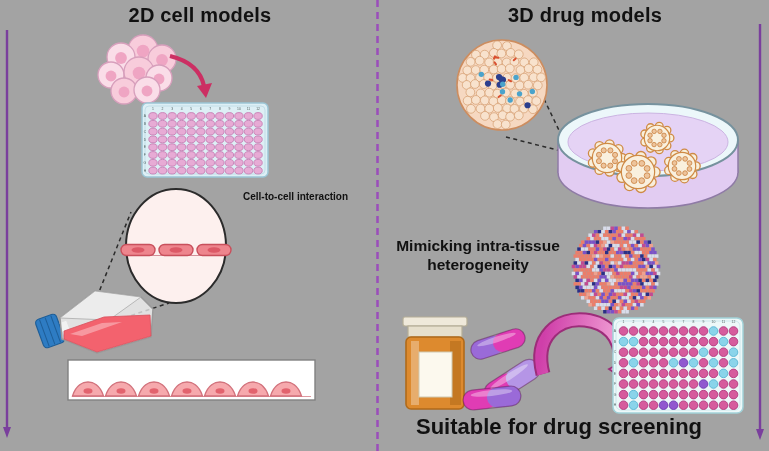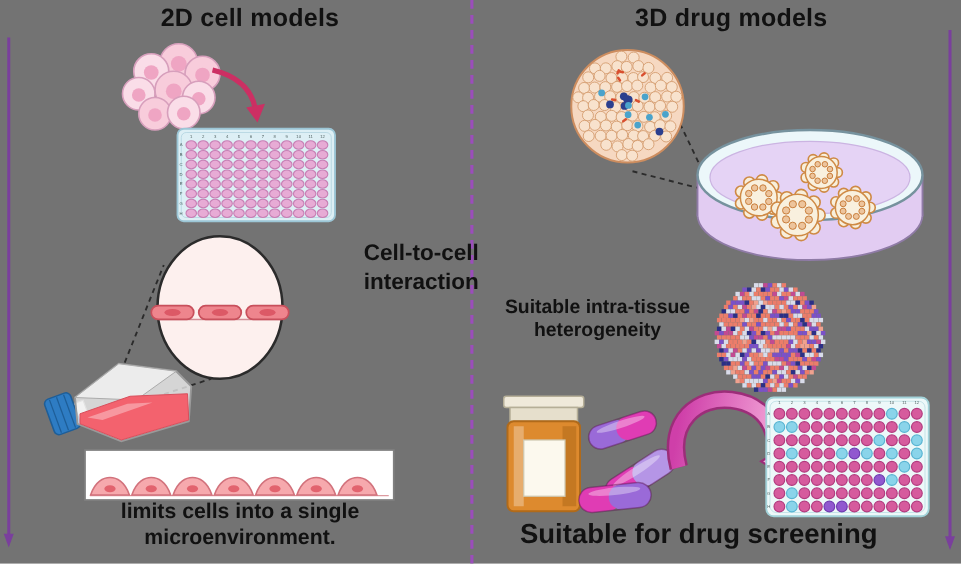--- a/index.html
+++ b/index.html
@@ -1,25 +1,25 @@
 <!DOCTYPE html>
 <html><head>
 <meta charset="utf-8">
 <style>
   html,body{margin:0;padding:0;background:#ffffff;}
   .stage{
-    position:relative;width:769px;height:451px;background:#737373;
+    position:relative;width:769px;height:451px;background:#a3a3a3;
     font-family:"Liberation Sans", sans-serif;overflow:hidden;
   }
   svg.scene{position:absolute;left:0;top:0;}
   .txt{position:absolute;color:#111;font-weight:bold;line-height:1.25;}
   .title{font-size:20px;text-align:center;letter-spacing:0.2px;}
   #title-left{left:60px;top:3px;width:280px;}
   #title-right{left:445px;top:3px;width:280px;}
-  #cell2cell{left:243px;top:191px;width:110px;font-size:18px;margin-left:48px;}
+  #cell2cell{left:243px;top:191px;width:110px;font-size:10px;}
   #caption-left{left:72px;top:398px;width:240px;font-size:17px;text-align:center;}
   #hetero{left:390px;top:236px;width:176px;font-size:15.5px;text-align:center;}
   #caption-right{left:413px;top:413px;width:292px;font-size:22px;text-align:center;}
 </style>
 </head>
 <body>
 
 <div class="stage">
 
   <svg class="scene" width="769" height="451" viewBox="0 0 769 451">
@@ -1060,16 +1060,15 @@
         <ellipse cx="703.5" cy="405.2" rx="4.3" ry="4.3" fill="#d65b9d" stroke="#b23a7e" stroke-width="0.9"></ellipse>
         <ellipse cx="713.5" cy="405.2" rx="4.3" ry="4.3" fill="#d65b9d" stroke="#b23a7e" stroke-width="0.9"></ellipse>
         <ellipse cx="723.5" cy="405.2" rx="4.3" ry="4.3" fill="#d65b9d" stroke="#b23a7e" stroke-width="0.9"></ellipse>
         <ellipse cx="733.5" cy="405.2" rx="4.3" ry="4.3" fill="#d65b9d" stroke="#b23a7e" stroke-width="0.9"></ellipse>
       </g>
   </svg>
 
   <div class="txt title" id="title-left">2D cell models</div>
   <div class="txt title" id="title-right">3D drug models</div>
   <div class="txt" id="cell2cell">Cell-to-cell interaction</div>
-  <div class="txt" id="caption-left">limits cells into a single microenvironment.</div>
-  <div class="txt" id="hetero">Suitable intra-tissue heterogeneity</div>
+  <div class="txt" id="hetero">Mimicking intra-tissue heterogeneity</div>
   <div class="txt" id="caption-right">Suitable for drug screening</div>
 </div>
 
 </body></html>

